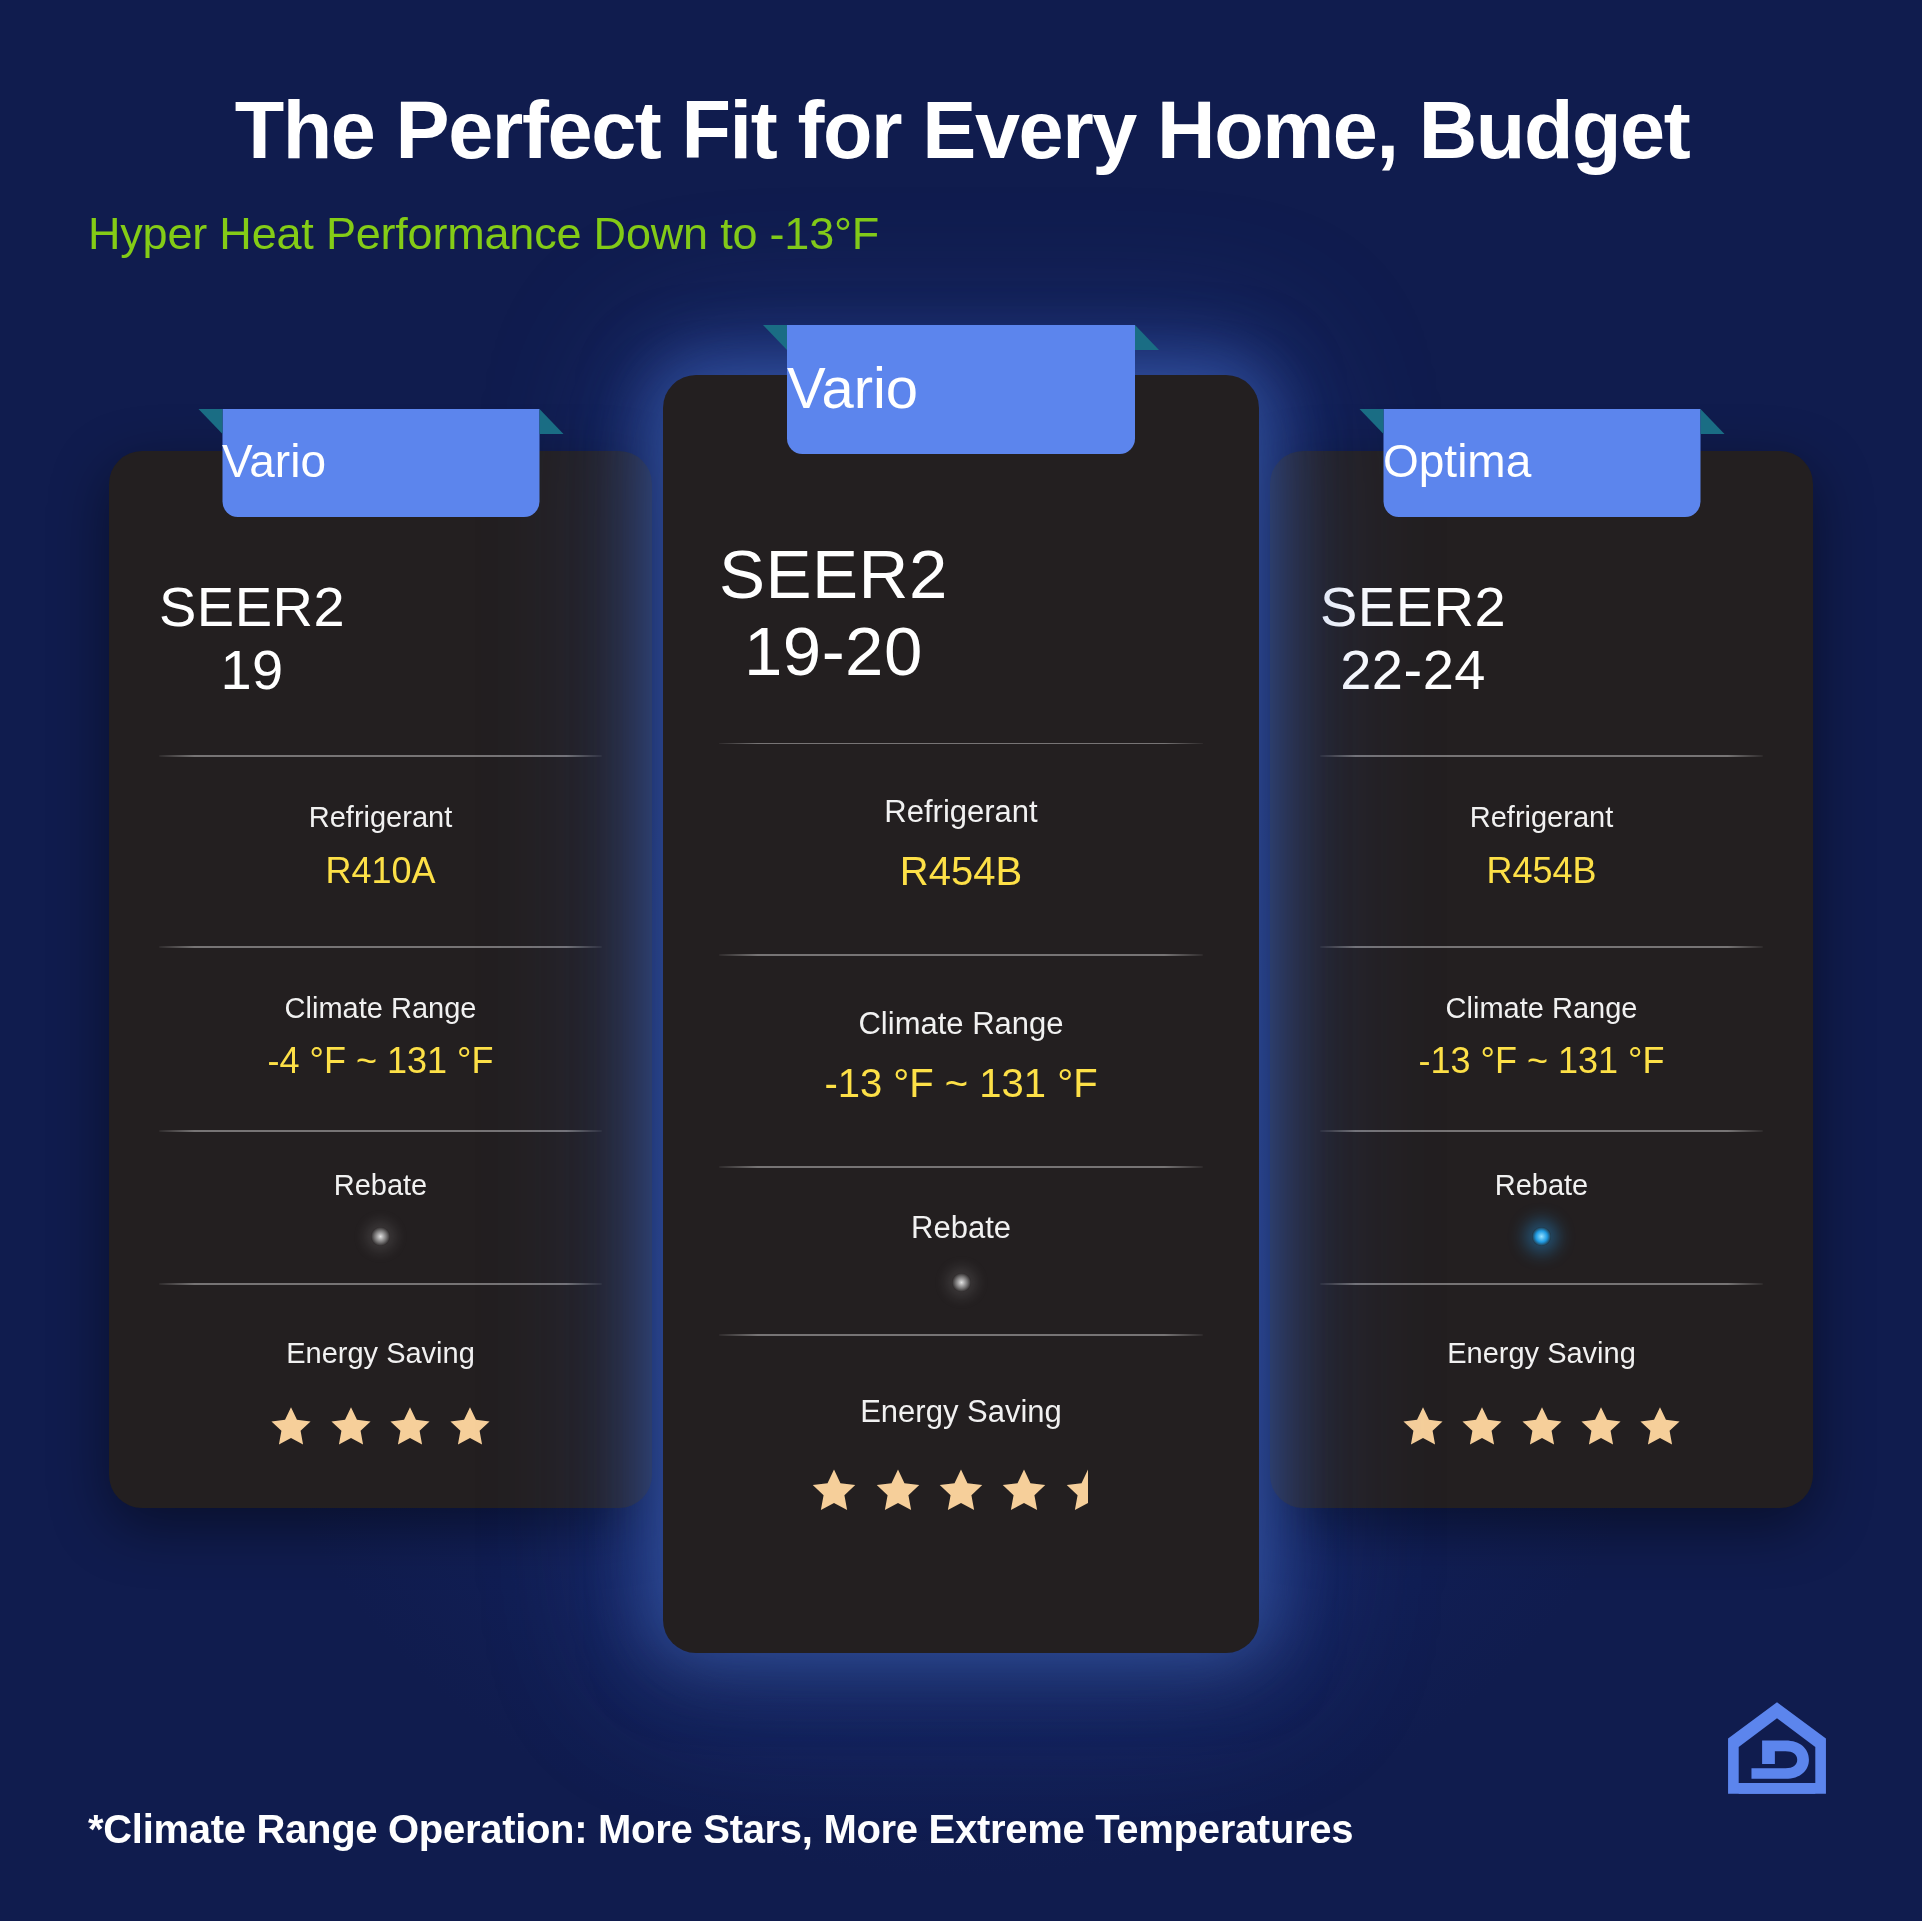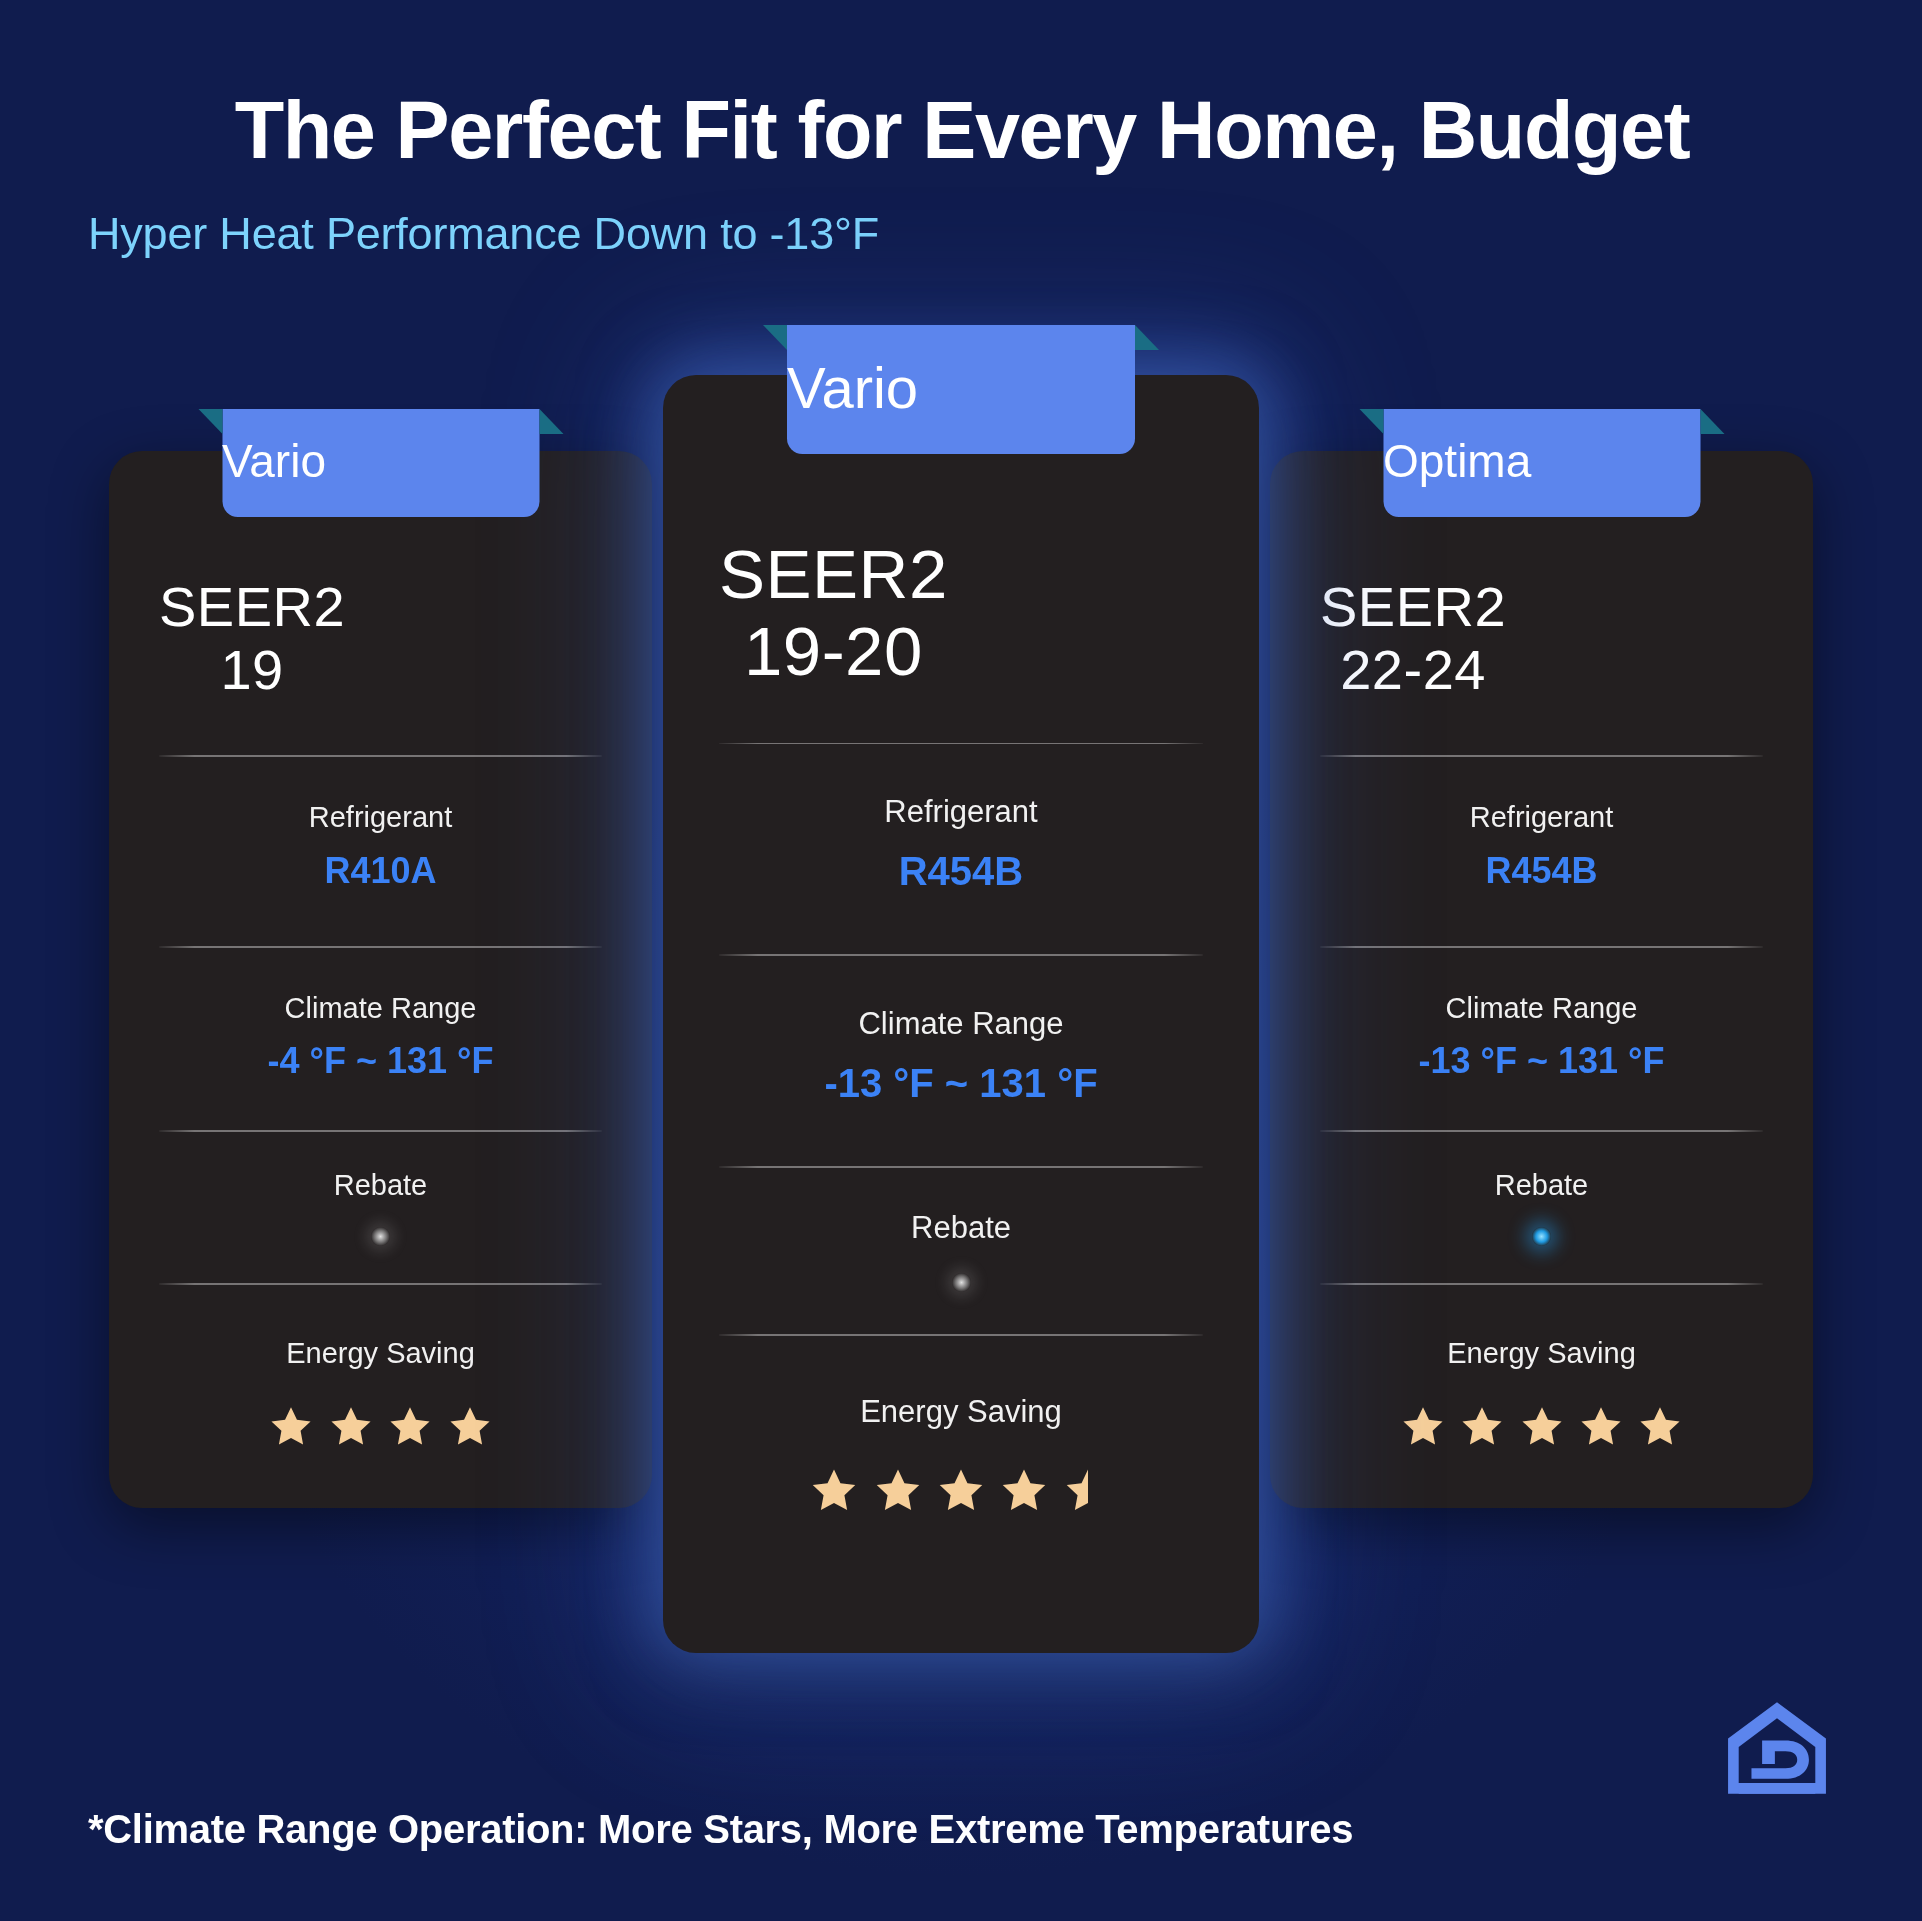--- a/index.html
+++ b/index.html
@@ -46,21 +46,21 @@
     line-height: 1.05;
     color: #ffffff;
     white-space: nowrap;
     text-align: center;
   }
   .subtitle {
     margin-top: 35px;
     font-size: 45px;
     font-weight: 400;
     letter-spacing: -0.2px;
-    color: #7dd3fc;
+    color: #84cc16;
   }
 
   
   .cards {
     position: absolute;
     left: 0;
     top: 355px;
     width: 1922px;
     height: 1345px;
   }
@@ -170,22 +170,22 @@
 
   .spec {
     width: 100%;
     text-align: center;
   }
   .spec-label {
     font-weight: 400;
     color: #f1f1f1;
   }
   .spec-value {
-    font-weight: 700;
-    color: #3b82f6;
+    font-weight: 400;
+    color: #fde047;
   }
   .card.side .spec-label { font-size: 29px; }
   .card.side .spec-value { font-size: 36px; margin-top: 15.4px; }
   .card.featured .spec-label { font-size: 31px; }
   .card.featured .spec-value { font-size: 40px; margin-top: 19px; }
 
   
   .dot {
     border-radius: 50%;
     margin: 0 auto;

